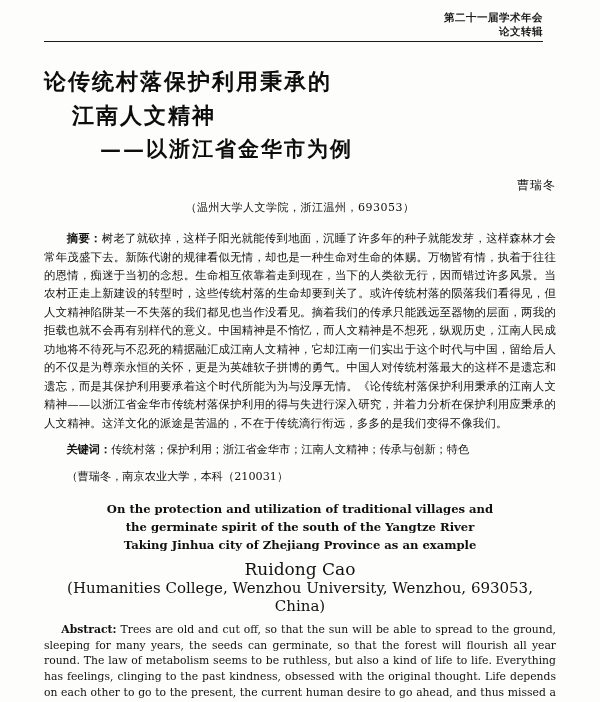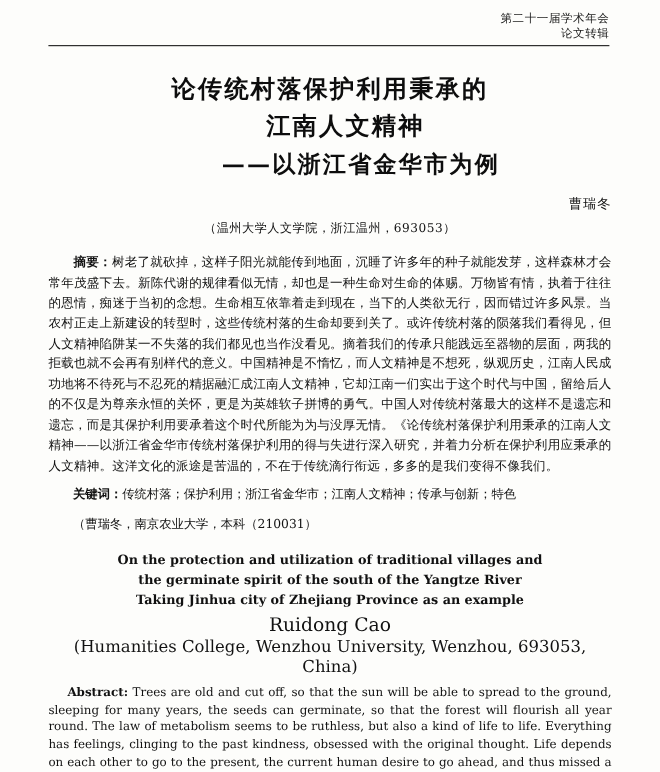--- a/index.html
+++ b/index.html
@@ -22,36 +22,36 @@
     box-sizing: border-box;
     padding: 10px 44px 0 44px;
     background: #fdfdfb;
   }
 
   
   .runhead {
     text-align: right;
     font-size: 10.5px;
     line-height: 1.35;
-    font-weight: normal;
+    font-weight: bold;
     letter-spacing: 0.5px;
     color: #1a1a1a;
-    margin-right: 2px;
+    margin-right: 13px;
   }
   .runhead div { white-space: nowrap; }
   .runhead-rule {
     margin-top: 3px;
     border-bottom: 1.6px solid #1a1a1a;
     width: 100%;
   }
 
   
   .title-block {
     margin-top: 22px;
-    text-align: center;
+    text-align: left;
   }
   .title-line {
     font-family: "DejaVu Serif", serif;
     font-weight: bold;
     font-size: 22px;
     letter-spacing: 2px;
     line-height: 1.55;
     color: #0d0d0d;
   }
   .title-line.l2 { padding-left: 28px; }

